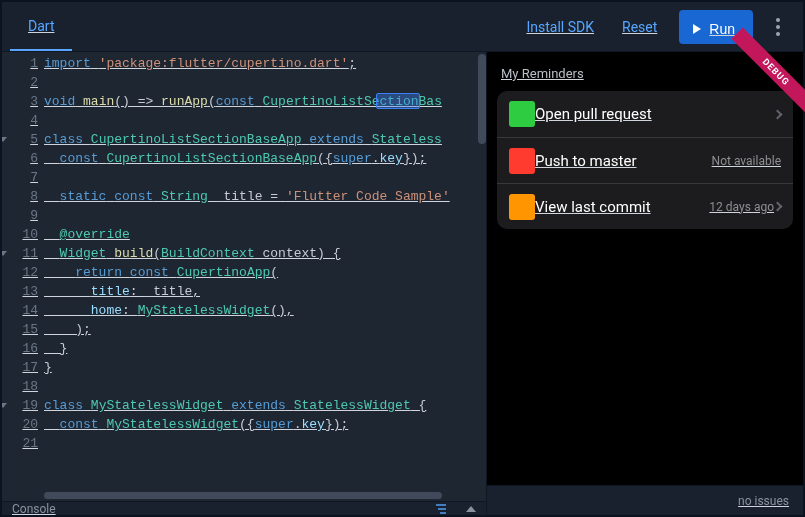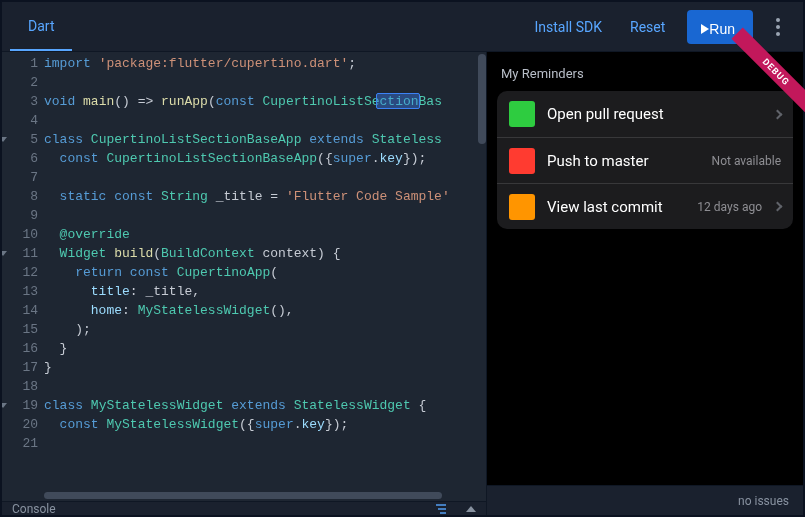--- a/index.html
+++ b/index.html
@@ -10,20 +10,21 @@
     color: #d0d4dc;
     font-size: 13px;
   }
   .app {
     width: 805px; height: 517px;
     border: 2px solid #0b1220;
     background: #ef4444;
     display: flex;
     flex-direction: column;
     border-radius: 3px;
+    text-decoration: underline;
   }
   
   .toolbar {
     height: 50px;
     display: flex;
     align-items: center;
     border-bottom: 1px solid #0f1724;
     background: #1a212e;
     padding: 0 8px;
   }
@@ -46,21 +47,21 @@
   }
   .run-btn {
     background: #1967d2;
     color: #fff;
     border: none;
     border-radius: 4px;
     height: 34px;
     padding: 4px 18px 0 14px;
     display: inline-flex;
     align-items: center;
-    gap: 0;
+    gap: 8px;
     font-size: 14px;
     cursor: pointer;
     margin-left: 8px;
   }
   .play-tri {
     width: 0; height: 0;
     border-left: 8px solid #fff;
     border-top: 5px solid transparent;
     border-bottom: 5px solid transparent;
   }
@@ -213,21 +214,20 @@
     background: #1c1c1e;
     border-radius: 10px;
     margin: 0 10px;
     overflow: hidden;
   }
   .prev-row {
     display: flex;
     align-items: center;
     height: 46px;
     padding: 0 12px;
-    gap: 12px;
     border-top: 1px solid #38383a;
     cursor: pointer;
   }
   .prev-row:first-child { border-top: none; }
   .swatch { width: 26px; height: 26px; border-radius: 3px; flex-shrink: 0; }
   .prev-title { color: #fff; font-size: 15px; flex: 1; white-space: nowrap; overflow: hidden; text-overflow: ellipsis; }
   .prev-sub { color: #8e8e93; font-size: 12px; white-space: nowrap; }
   .chev {
     width: 7px; height: 7px;
     border-top: 2px solid #60636a;

